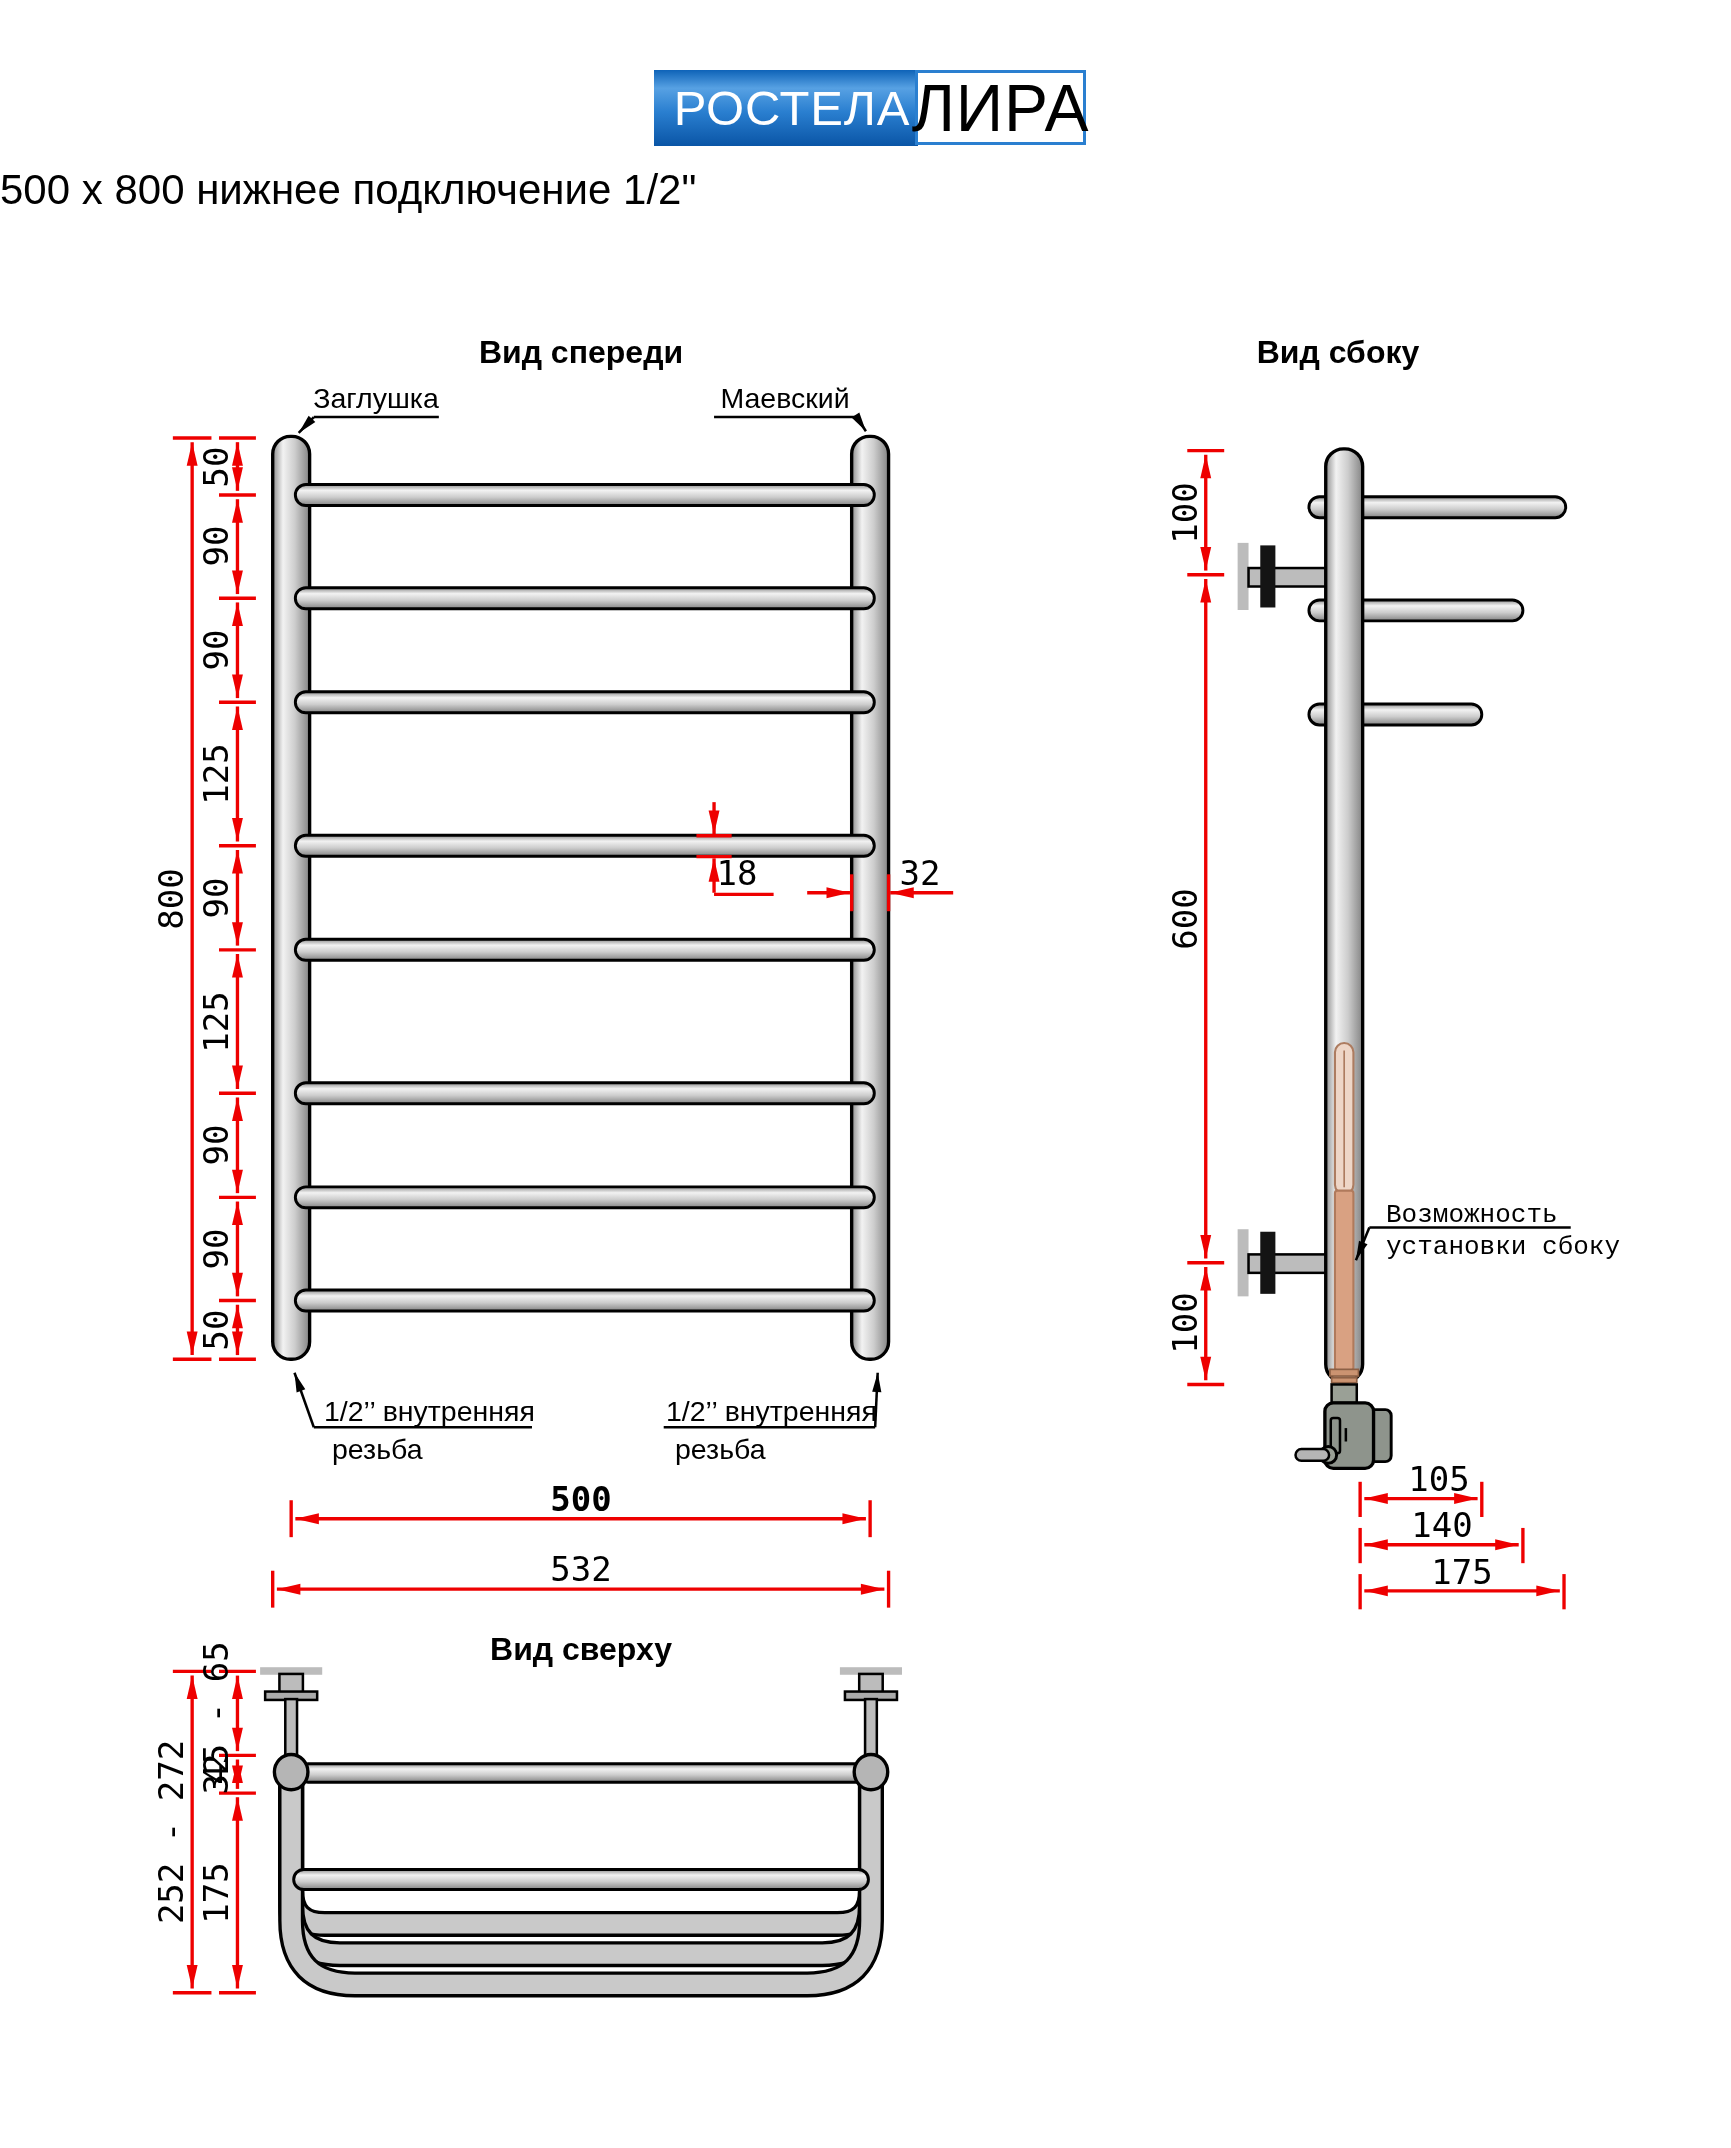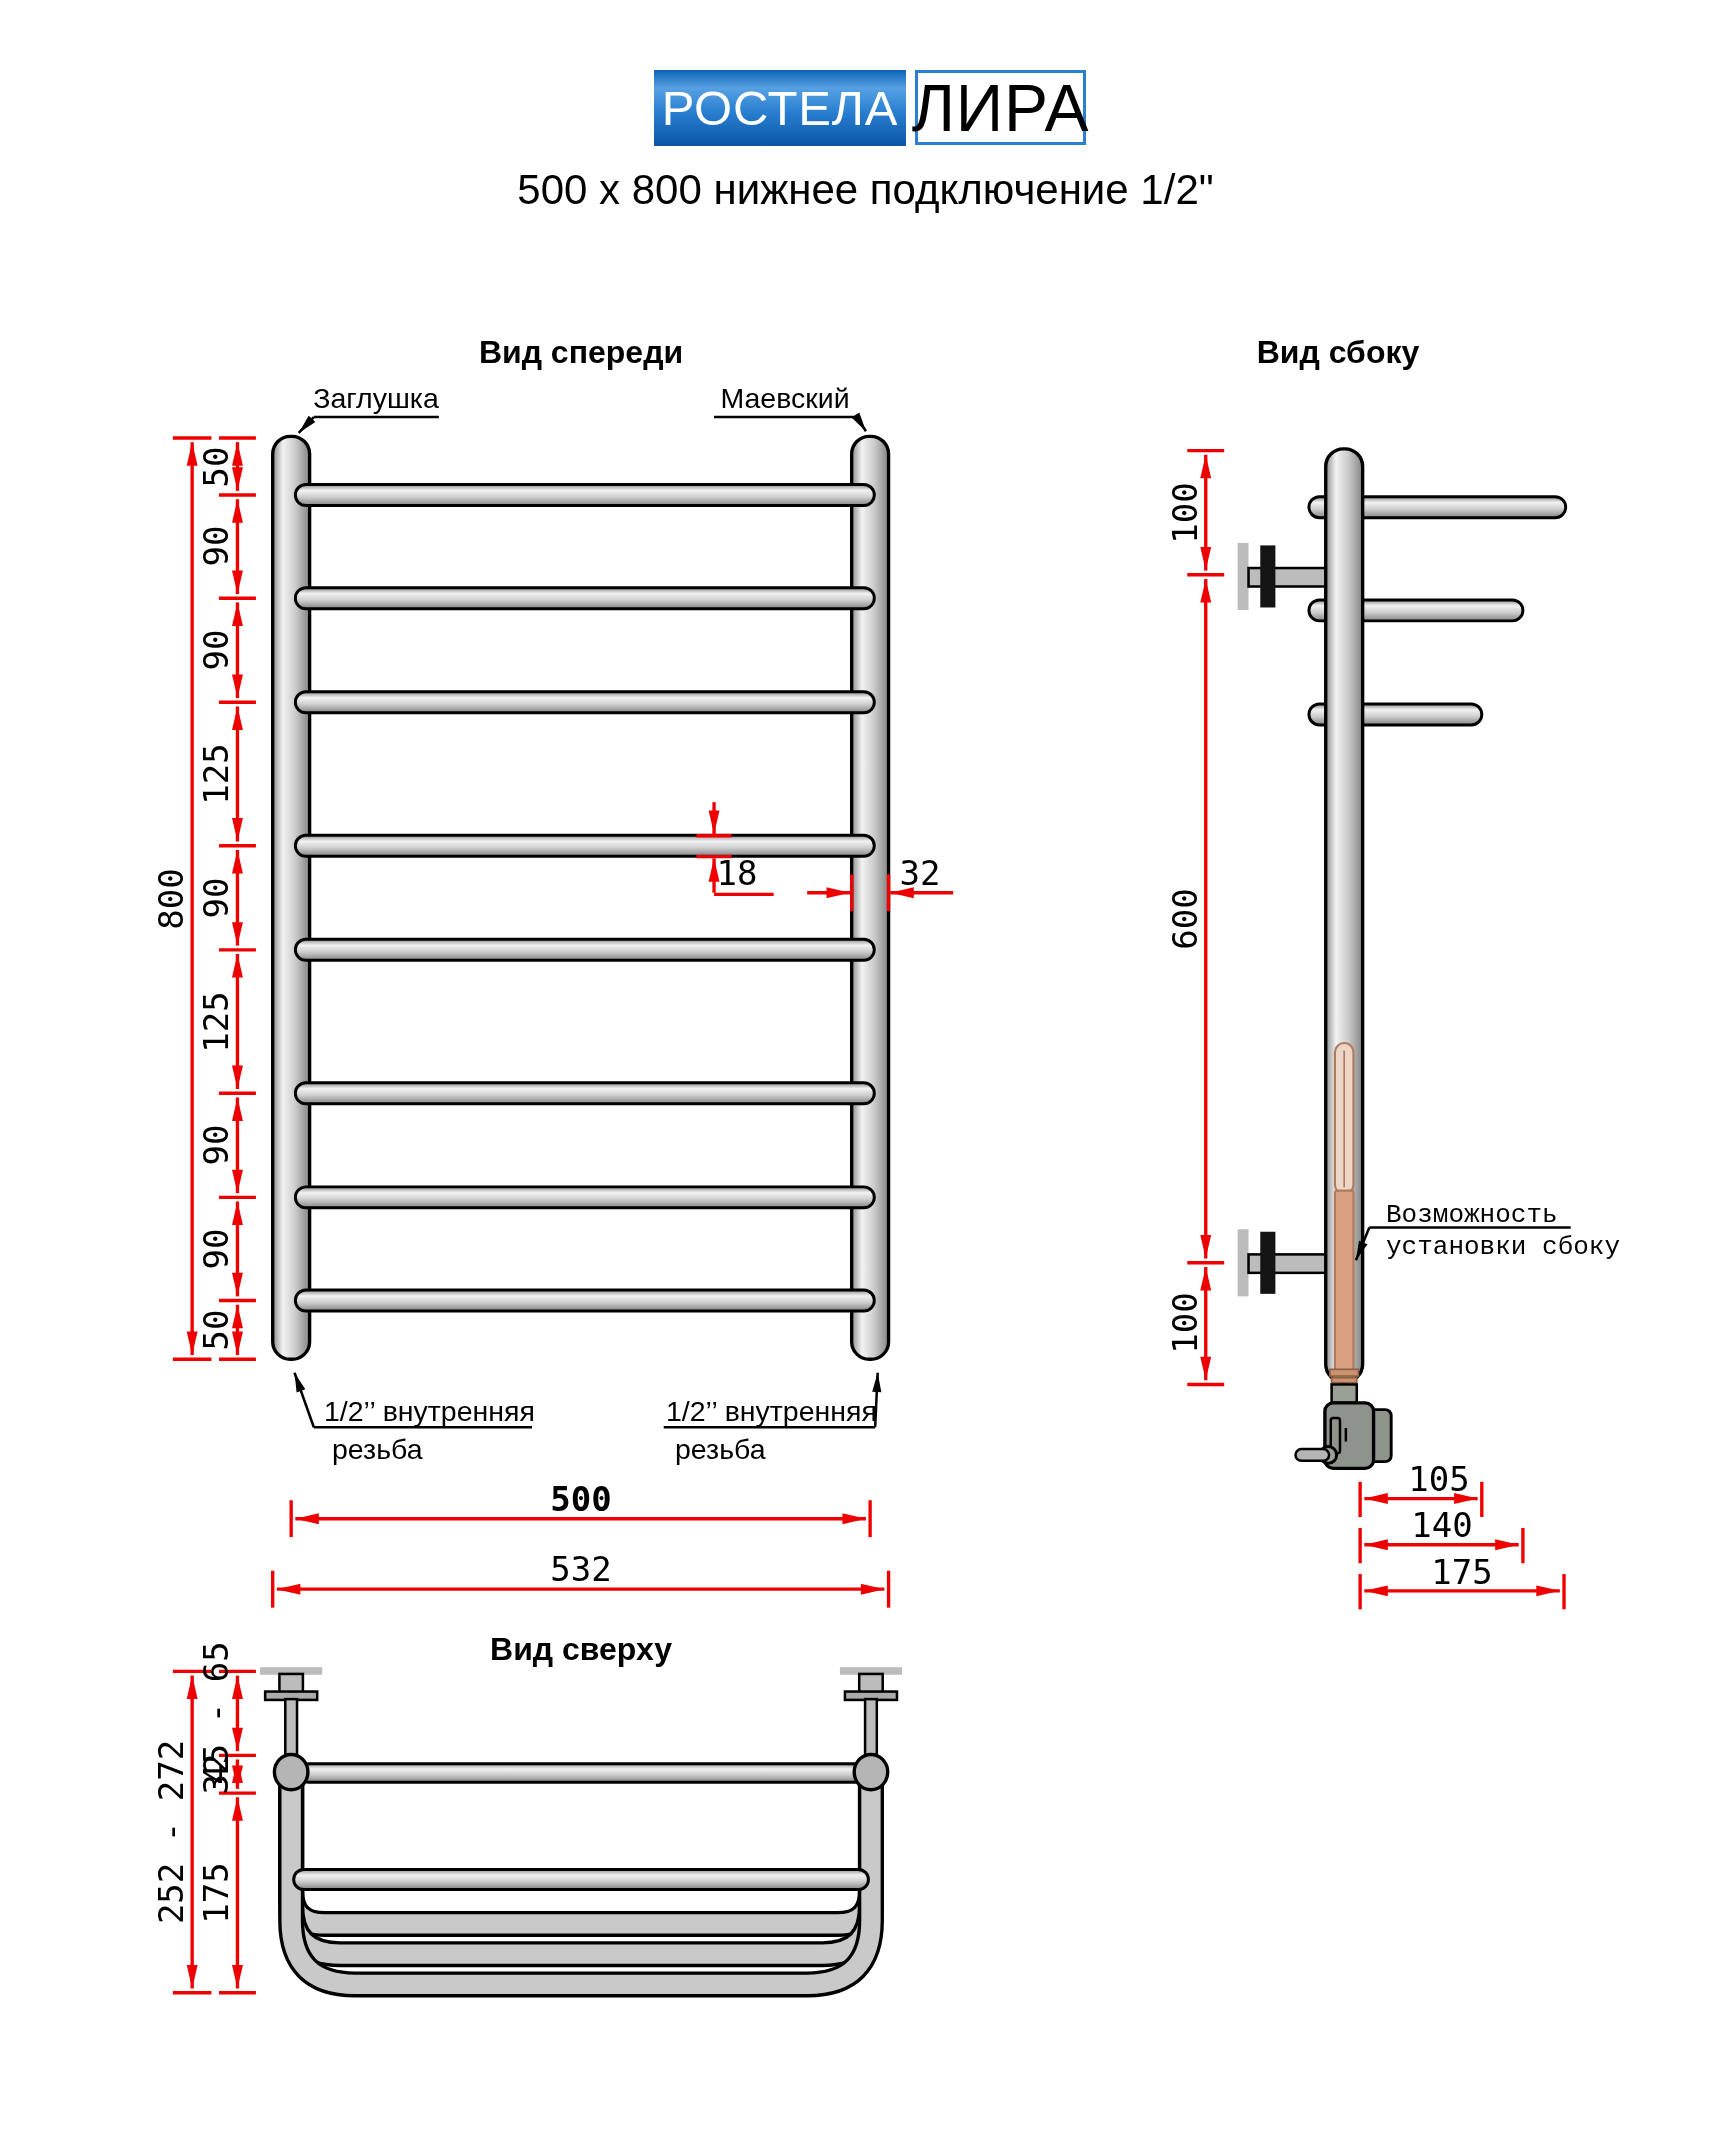--- a/index.html
+++ b/index.html
@@ -3,24 +3,24 @@
 <meta charset="utf-8">
 <style>
   html,body{margin:0;padding:0;background:#ffffff;}
   #page{position:relative;width:1731px;height:2148px;background:#ffffff;overflow:hidden;
         font-family:"Liberation Sans",sans-serif;color:#000;}
   #linework{position:absolute;left:0;top:0;}
   .abs{position:absolute;white-space:nowrap;}
   
   .logo-brand{left:654px;top:70px;width:252px;height:76px;display:flex;align-items:center;justify-content:center;
       background:linear-gradient(180deg,#0e63b8 0%,#57a1e3 24%,#2a7fd0 55%,#0a55a6 100%);
-      color:#fff;font-size:49px;letter-spacing:0.8px;}
+      color:#fff;font-size:49px;letter-spacing:0.8px;padding-left:12px;}
   .logo-series{left:915px;top:70px;width:165px;height:69px;display:flex;align-items:center;justify-content:center;
       background:#fff;border:3.4px solid #2a7fd0;color:#000;font-size:66px;letter-spacing:0.8px;}
-  .subtitle{left:0;top:166px;width:1731px;text-align:center;font-size:42px;}
+  .subtitle{left:0;top:166px;width:1731px;text-align:left;font-size:42px;}
   
   .vt{transform:translateX(-50%);font-weight:bold;font-size:32px;}
   
   .co{font-weight:normal;font-size:28.5px;}
   .cc{transform:translate(-50%,-50%);}
   
   .dim{font-family:"DejaVu Sans Mono",monospace;font-size:34px;}
   .rl{transform:translate(-50%,-50%) rotate(-90deg);}
   .mono{font-family:Liberation Mono, monospace;font-size:26px;}
 </style>

